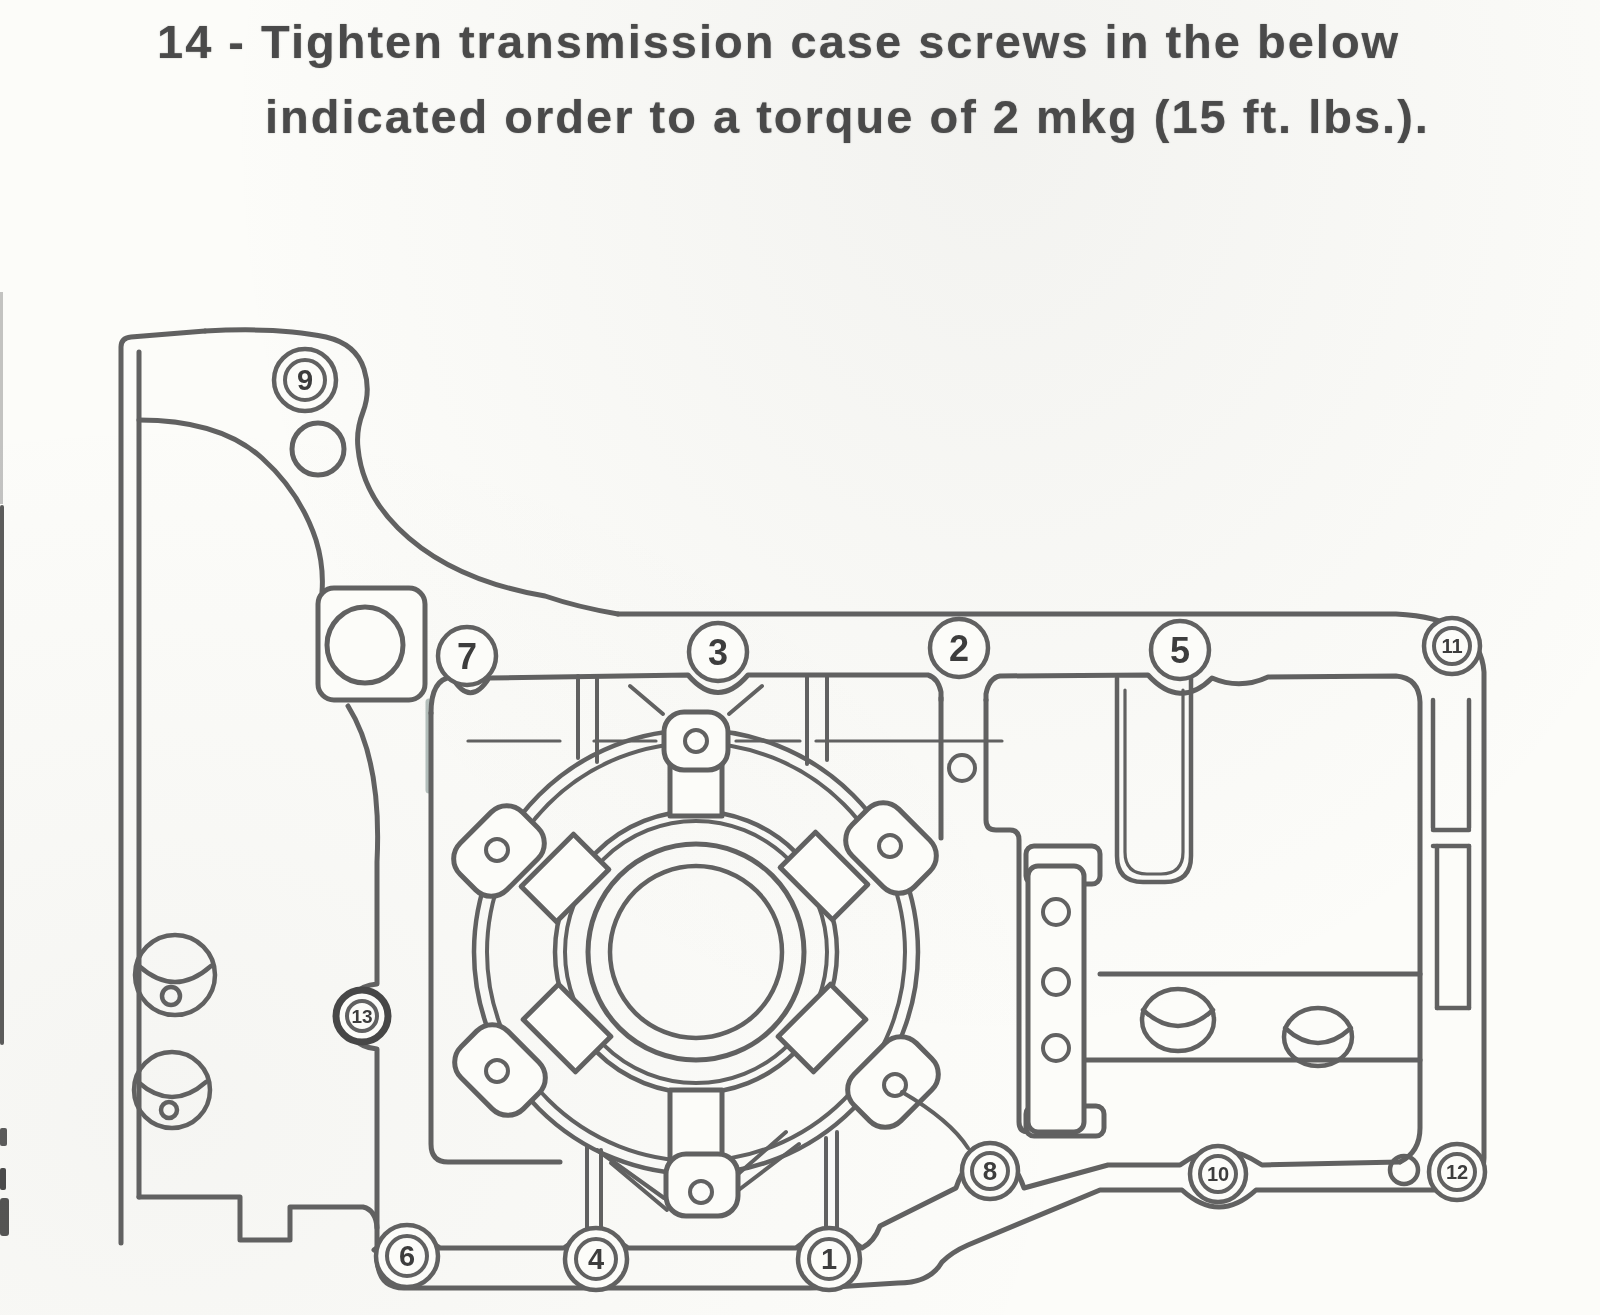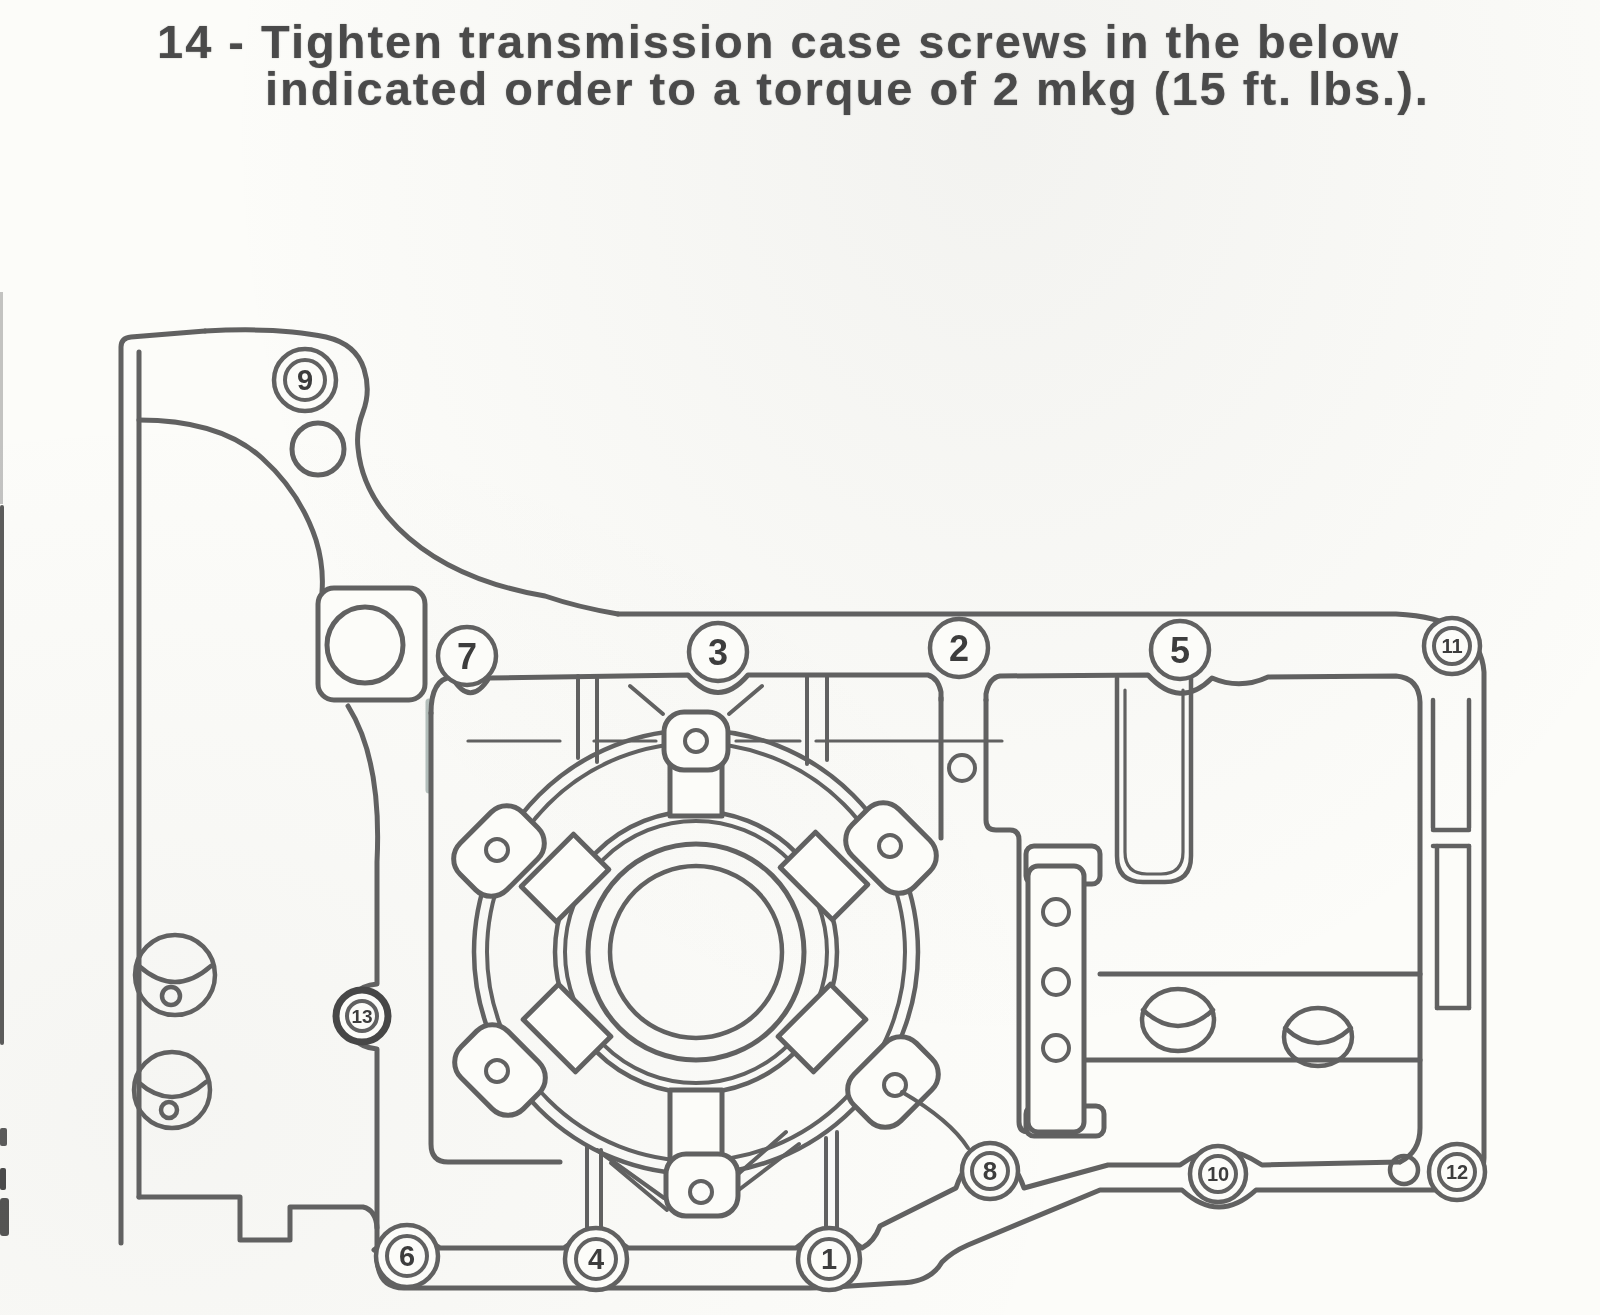--- a/index.html
+++ b/index.html
@@ -13,21 +13,21 @@
     background:
       radial-gradient(ellipse at 62% 10%, rgba(120,120,120,0.07), transparent 55%),
       radial-gradient(ellipse at 10% 85%, rgba(120,120,120,0.05), transparent 45%);
   }
   .title{
     position:absolute;left:157px;top:18px;
     font-weight:700;font-size:47px;letter-spacing:2px;line-height:1.0;
     color:#4a4a4a;text-shadow:0 0 1.3px rgba(74,74,74,.55);
     white-space:nowrap;
   }
-  .title .l2{margin-left:108px;margin-top:0;}
+  .title .l2{margin-left:108px;margin-top:28px;}
   svg.diagram{position:absolute;left:0;top:0;width:1600px;height:1315px;filter:blur(.5px);}
   
   .artifact{position:absolute;background:#222;}
   .a0{left:0;top:292px;width:3px;height:212px;background:#8a8a8a;opacity:.5;}
   .a1{left:0;top:505px;width:4px;height:540px;background:#1f1f1f;opacity:.72;border-radius:2px;}
   .a2{left:0;top:1128px;width:7px;height:18px;background:#333;opacity:.8;border-radius:2px;}
   .a3{left:0;top:1168px;width:6px;height:22px;background:#2b2b2b;opacity:.85;border-radius:2px;}
   .a4{left:0;top:1198px;width:9px;height:38px;background:#2b2b2b;opacity:.8;border-radius:3px;}
 </style>
 </head>

